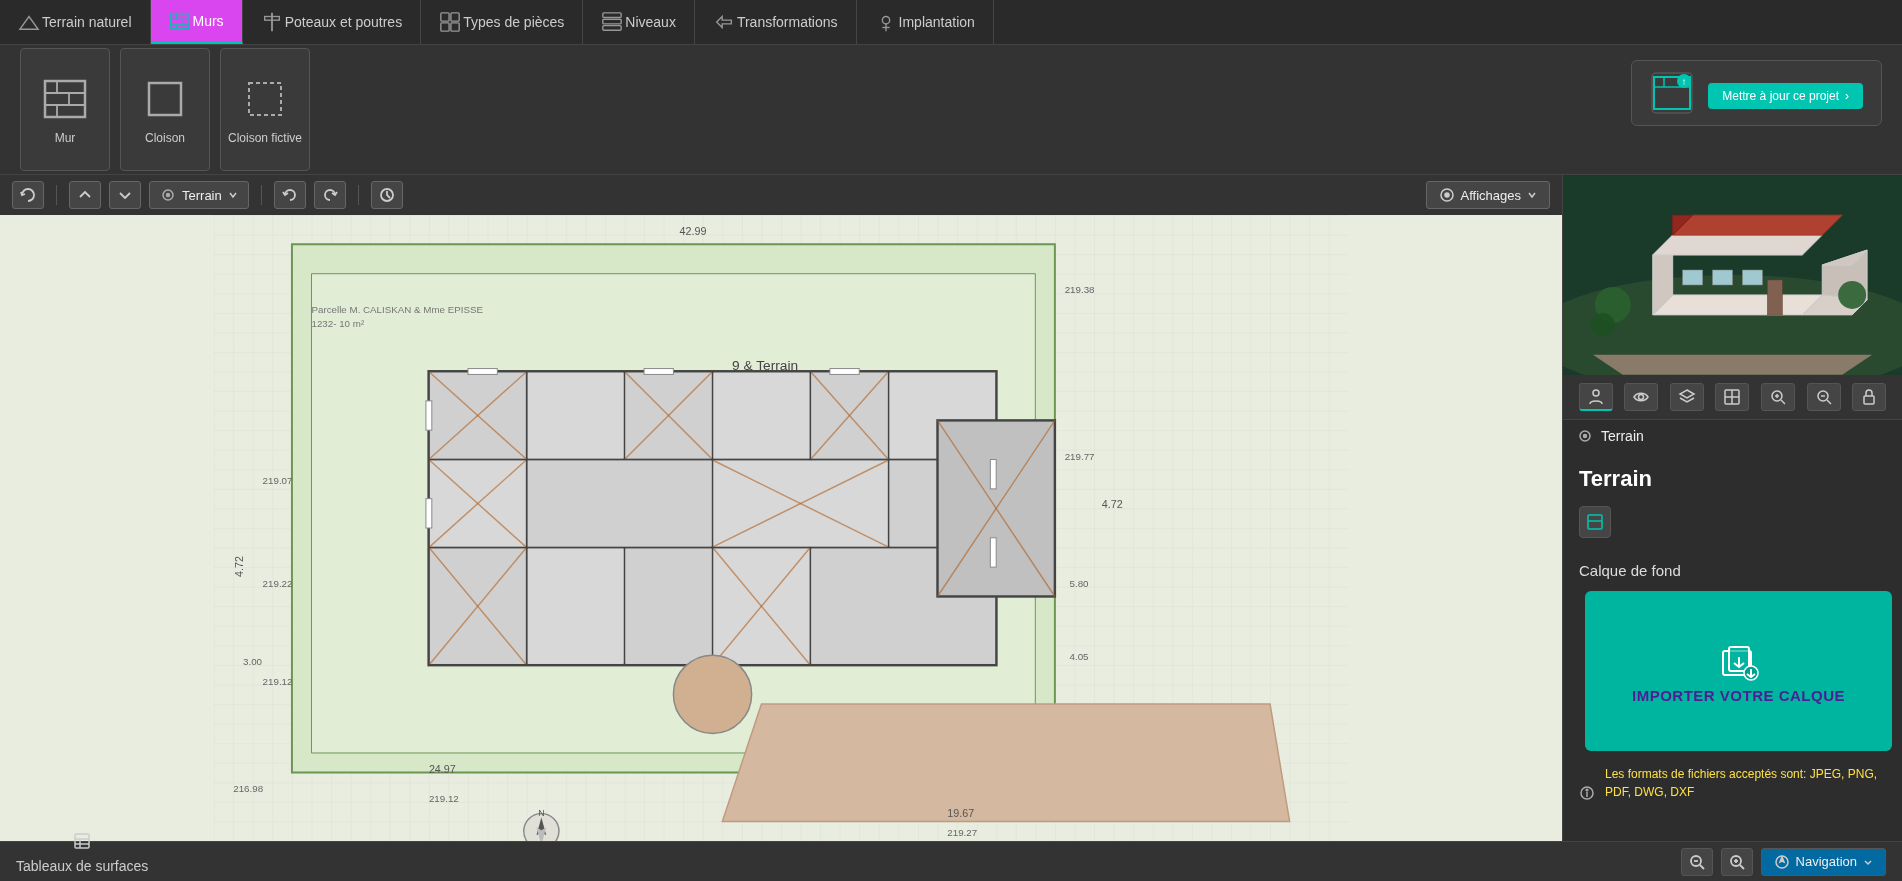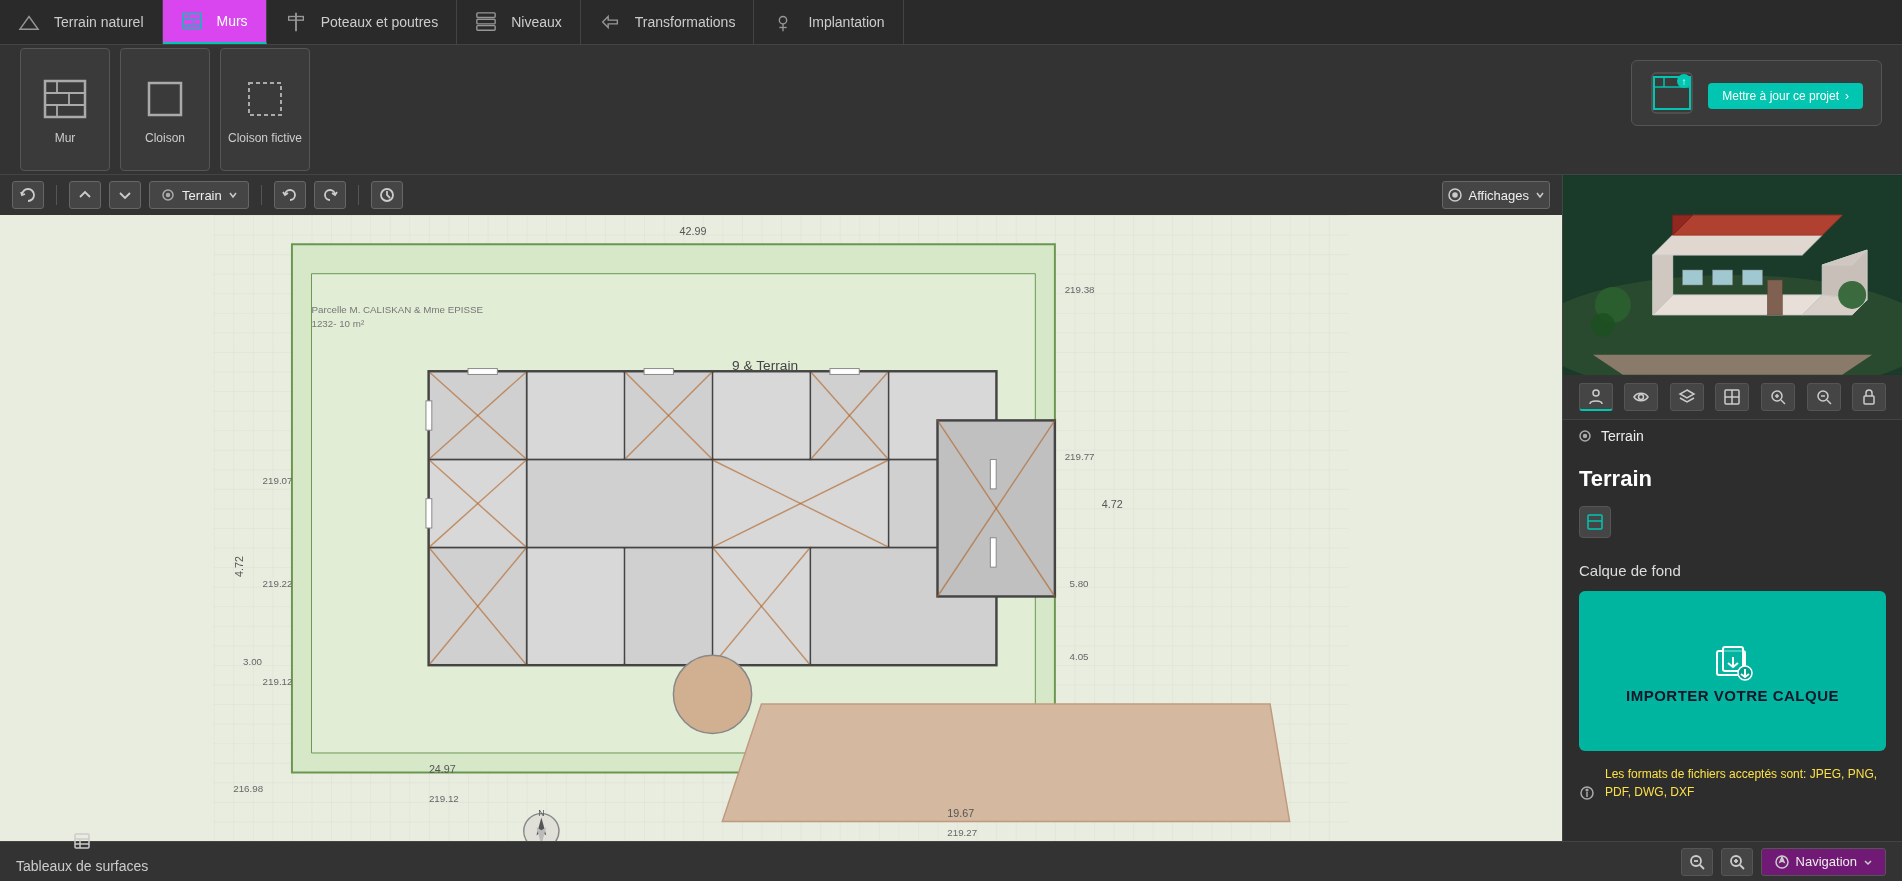--- a/index.html
+++ b/index.html
@@ -9,21 +9,21 @@
     .top-nav {
       display: flex;
       align-items: center;
       height: 45px;
       background: #2a2a2a;
       border-bottom: 1px solid #444;
     }
     .nav-item {
       display: flex;
       align-items: center;
-      gap: 14px;
+      gap: 2px;
       padding: 0 18px;
       height: 100%;
       font-size: 14px;
       cursor: pointer;
       color: #ccc;
       border-right: 1px solid #444;
       white-space: nowrap;
     }
     .nav-item.active {
       background: #d946ef;
@@ -144,21 +144,21 @@
       color: #eee;
     }
     .ct-affichages {
       margin-left: auto;
       display: flex;
       align-items: center;
       gap: 6px;
       background: #454545;
       border: 1px solid #666;
       border-radius: 3px;
-      padding: 0 4px;
+      padding: 0 12px;
       height: 28px;
       cursor: pointer;
       font-size: 13px;
       color: #eee;
     }
 
     
     .floor-plan {
       position: absolute;
       top: 40px; left: 0; right: 0; bottom: 0;
@@ -236,24 +236,25 @@
       width: 100%;
       height: 160px;
       background: #00b5a0;
       border: none;
       border-radius: 6px;
       display: flex;
       flex-direction: column;
       align-items: center;
       justify-content: center;
       cursor: pointer;
-      color: #0f172a;
+      color: #4c1d95;
       font-size: 15px;
       font-weight: 600;
       letter-spacing: 0.5px;
+      margin-left: 6px;
     }
     .calque-info {
       display: flex;
       align-items: flex-end;
       gap: 10px;
       margin-top: 14px;
       font-size: 12px;
       color: #fde047;
       line-height: 1.5;
     }
@@ -295,21 +296,21 @@
       border: 1px solid #555;
       border-radius: 3px;
       cursor: pointer;
       font-size: 16px;
       color: #ccc;
     }
     .nav-dropdown {
       display: flex;
       align-items: center;
       gap: 6px;
-      background: #701a75;
+      background: #0369a1;
       border: 1px solid #555;
       border-radius: 3px;
       padding: 0 12px;
       height: 28px;
       cursor: pointer;
       font-size: 13px;
       color: #eee;
     }
   </style>
 </head>
@@ -338,20 +339,29 @@
   </div>
 
   <div class="nav-item">
     <svg class="nav-icon" viewBox="0 0 24 24" fill="none" stroke="#aaa" stroke-width="1.5">
       <line x1="12" y1="2" x2="12" y2="22" stroke="#aaa" stroke-width="2"></line>
       <rect x="4" y="6" width="16" height="4" fill="none" stroke="#aaa" stroke-width="1.5"></rect>
     </svg>
     <span>Poteaux et poutres</span>
   </div>
 
+  <div class="nav-item">
+    <svg class="nav-icon" viewBox="0 0 24 24" fill="none" stroke="#aaa" stroke-width="1.5">
+      <rect x="2" y="2" width="9" height="9" rx="1"></rect>
+      <rect x="13" y="2" width="9" height="9" rx="1"></rect>
+      <rect x="2" y="13" width="9" height="9" rx="1"></rect>
+      <rect x="13" y="13" width="9" height="9" rx="1"></rect>
+    </svg>
+    <span>Types de pièces</span>
+  </div>
 
   <div class="nav-item">
     <svg class="nav-icon" viewBox="0 0 24 24" fill="none" stroke="#aaa" stroke-width="1.5">
       <rect x="2" y="16" width="20" height="5" rx="1"></rect>
       <rect x="2" y="9" width="20" height="5" rx="1"></rect>
       <rect x="2" y="2" width="20" height="5" rx="1"></rect>
     </svg>
     <span>Niveaux</span>
   </div>
 

